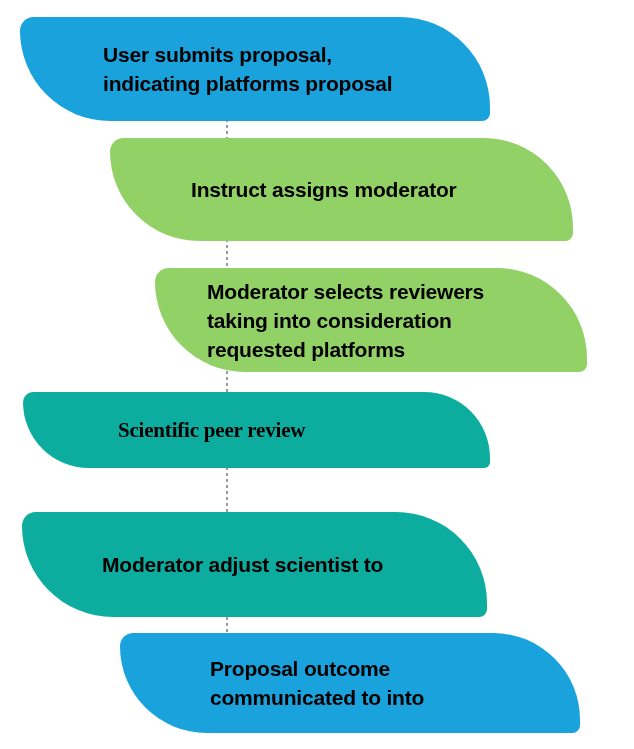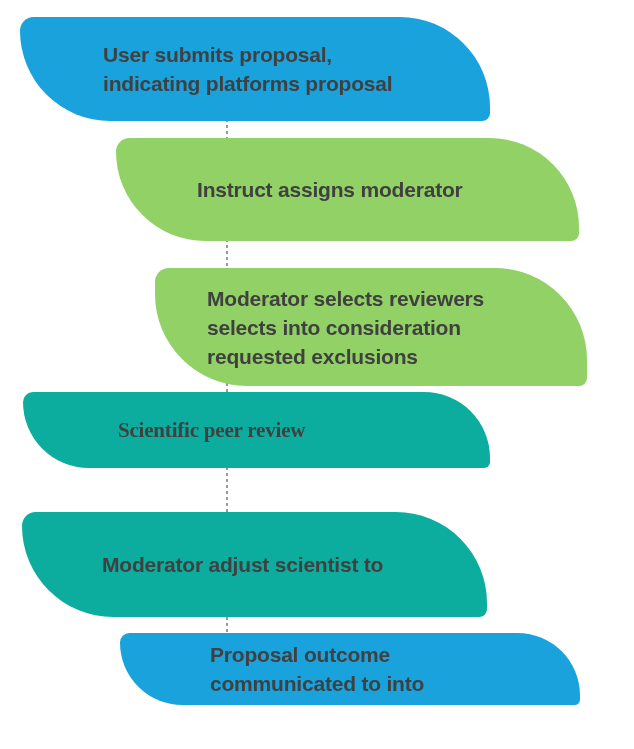--- a/index.html
+++ b/index.html
@@ -17,21 +17,21 @@
   }
   
   .step {
     position: absolute;
     z-index: 1;
     border-radius: 14px 92px 8px 92px;
     display: flex;
     flex-direction: column;
     justify-content: center;
     box-sizing: border-box;
-    color: #404040;
+    color: #000000;
     font-weight: 700;
     font-size: 21px;
     line-height: 29px;
     letter-spacing: -0.2px;
   }
   .step .line {
     white-space: nowrap;
   }
   .connector {
     position: absolute;
@@ -40,47 +40,47 @@
     background: repeating-linear-gradient(
       to bottom,
       var(--connector-color, #9a9a9a) 0px,
       var(--connector-color, #9a9a9a) 3px,
       transparent 3px,
       transparent 6px
     );
   }
   
   #step-1 { left: 20px;  top: 17px;  width: 470px; height: 104px; padding-left: 83px; }
-  #step-2 { left: 116px; top: 138px; width: 463px; height: 103px; padding-left: 81px; }
-  #step-3 { left: 155px; top: 268px; width: 432px; height: 118px; padding-left: 52px; }
+  #step-2 { left: 110px; top: 138px; width: 463px; height: 103px; padding-left: 81px; }
+  #step-3 { left: 155px; top: 268px; width: 432px; height: 104px; padding-left: 52px; }
   #step-4 { left: 23px;  top: 392px; width: 467px; height: 76px; padding-left: 95px; font-family: Liberation Serif, serif; }
   #step-5 { left: 22px;  top: 512px; width: 465px; height: 105px; padding-left: 80px; }
-  #step-6 { left: 120px; top: 633px; width: 460px; height: 72px; padding-left: 90px; }
+  #step-6 { left: 120px; top: 633px; width: 460px; height: 100px; padding-left: 90px; }
   #connector-line { left: 226px; top: 119px; height: 533px; }
 </style>
 </head>
 <body style="background: rgb(255, 255, 255);">
 
 <div class="canvas">
 
   <div class="connector" id="connector-line"></div>
 
   <div class="step" id="step-1" style="background: rgb(26, 162, 220);">
     <div class="line">User submits proposal,</div>
     <div class="line">indicating platforms proposal</div>
   </div>
 
   <div class="step" id="step-2" style="background: rgb(145, 209, 102);">
     <div class="line">Instruct assigns moderator</div>
   </div>
 
   <div class="step" id="step-3" style="background: rgb(145, 209, 102);">
     <div class="line">Moderator selects reviewers</div>
-    <div class="line">selects into consideration</div>
-    <div class="line">requested exclusions</div>
+    <div class="line">taking into consideration</div>
+    <div class="line">requested platforms</div>
   </div>
 
   <div class="step" id="step-4" style="background: rgb(12, 172, 158);">
     <div class="line">Scientific peer review</div>
   </div>
 
   <div class="step" id="step-5" style="background: rgb(12, 172, 158);">
     <div class="line">Moderator adjust scientist to</div>
   </div>
 

